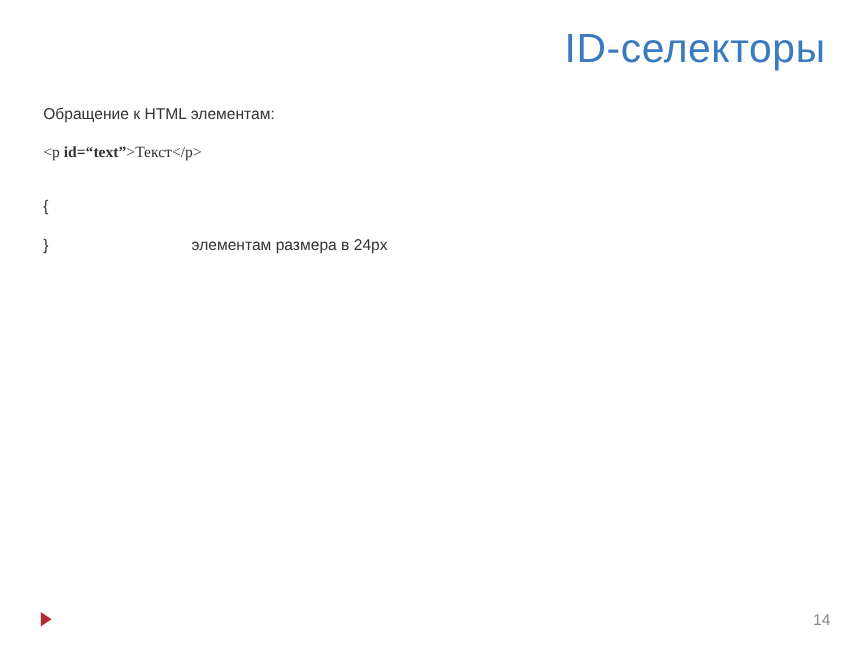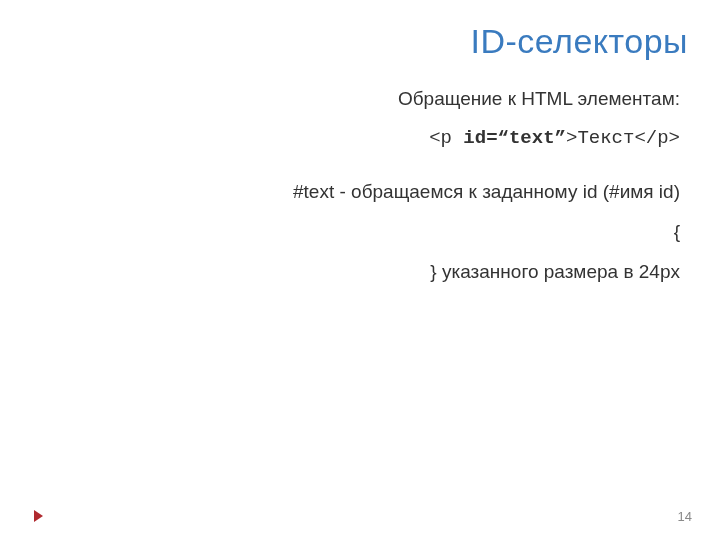--- a/index.html
+++ b/index.html
@@ -26,33 +26,32 @@
     font-size: 34px;
     font-weight: 400;
     color: #3a7bbf;
     letter-spacing: 0.5px;
   }
   .body {
     position: absolute;
     left: 36px;
     top: 86px;
     right: 40px;
-    font-size: 19px;
+    font-size: 13px;
     line-height: 1.35;
     color: #333333;
-    text-align: right;
   }
   .body p {
     margin: 0 0 14px 0;
   }
   .spacer {
     height: 14px;
   }
   .bold { font-weight: 700; }
-  .code-line { font-family: Liberation Mono, monospace; }
+  .code-line { font-family: Liberation Serif, serif; }
   .page-num {
     position: absolute;
     right: 28px;
     bottom: 16px;
     font-size: 13px;
     color: #8a8a8a;
     margin-left: 12px;
   }
   .marker {
     position: absolute;
@@ -75,29 +74,25 @@
   <div class="body">
     <p>Обращение к HTML элементам:</p>
 
     <p class="code-line">
       <span>&lt;p </span><span class="bold">id=“text”</span><span>&gt;</span><span>Текст</span><span>&lt;/p&gt;</span>
     </p>
 
     <div class="spacer"></div>
 
 
-    <p>
-      <span style="display:inline-block;width:150px">#text</span>
-      <span>- обращаемся к заданному id (#имя id)</span>
-    </p>
 
     <p>{</p>
 
 
     <p>
       <span style="display:inline-block;width:120px">}</span>
-      <span>указанного размера в 24px</span>
+      <span>элементам размера в 24px</span>
     </p>
   </div>
 
   <div class="marker"></div>
   <div class="page-num">14</div>
 </div>
 
 </body></html>

